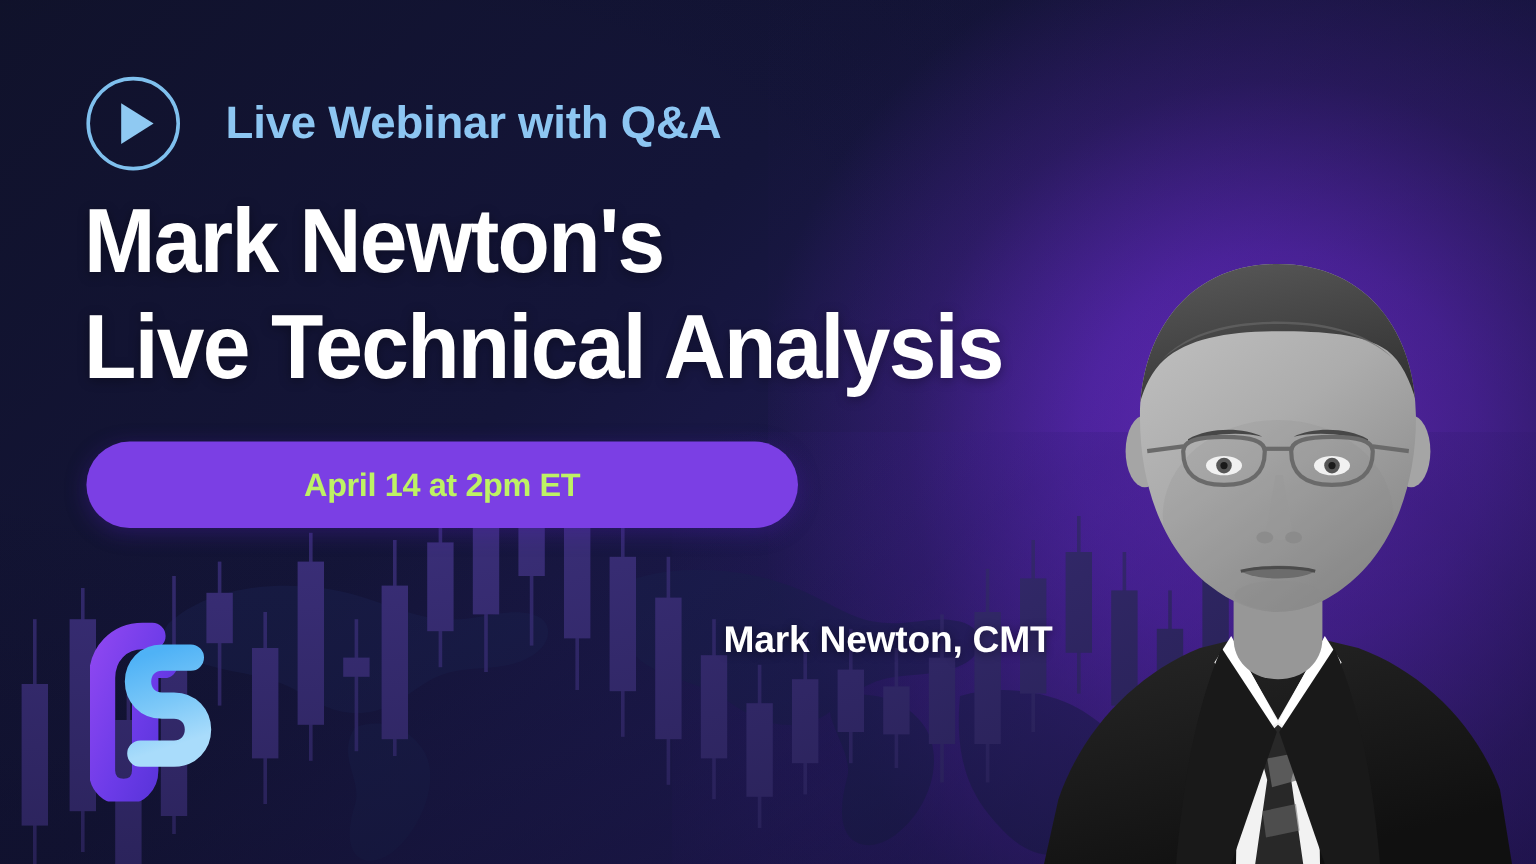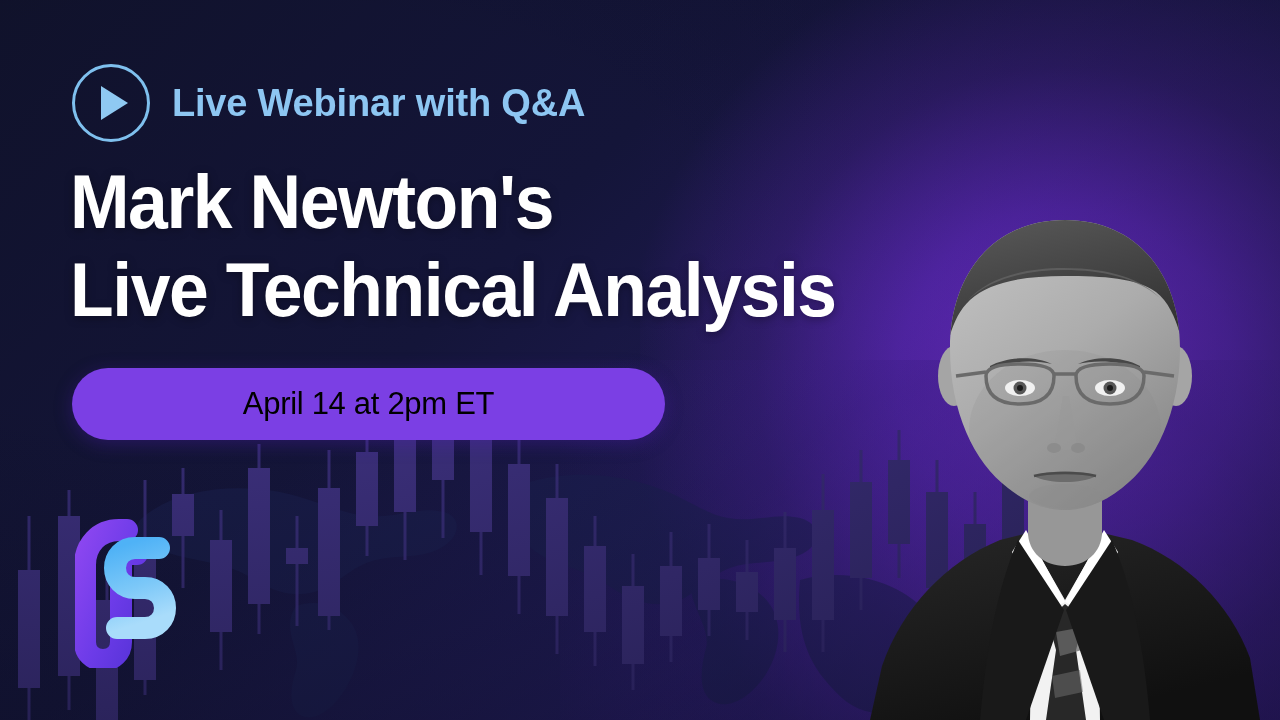--- a/index.html
+++ b/index.html
@@ -59,21 +59,21 @@
   .candles{
     position:absolute;
     left:0; bottom:0;
     width:1060px; height:300px;
   }
 
   
   .eyebrow{
     position:absolute;
     left:72px; top:64px;
-    display:flex; align-items:center; gap:22px;
+    display:flex; align-items:center; gap:38px;
   }
   .play-circle{
     width:78px; height:78px;
     border:3px solid #7FC0EE;
     border-radius:50%;
     display:flex; align-items:center; justify-content:center;
     flex:0 0 auto;
   }
   .play-tri{
     width:0; height:0;
@@ -110,23 +110,23 @@
     position:absolute;
     left:72px; top:368px;
     width:593px; height:72px;
     background:#7B3FE4;
     border-radius:36px;
     display:flex; align-items:center; justify-content:center;
     cursor:pointer;
     box-shadow:0 4px 18px rgba(80,30,180,.35);
   }
   .date-pill-text{
-    font-size:31px;
-    font-weight:400;
-    color:#000000;
+    font-size:27px;
+    font-weight:700;
+    color:#bef264;
     letter-spacing:-.3px;
     white-space:nowrap;
   }
 
   
   .logo{
     position:absolute;
     left:75px; top:518px;
     width:112px; height:150px;
   }
@@ -284,20 +284,21 @@
     </defs>
 
     <path d="M52,12 H44 C24,12 10,27 10,47 V124 C10,135 18,142 28,142
              C38,142 46,135 46,124 V47 C46,40 50,36 57,36 H62" fill="none" stroke="url(#lgP)" stroke-width="22" stroke-linecap="round" stroke-linejoin="round"></path>
 
     <path d="M84,30 H60 C48,30 40,39 40,50 C40,61 48,70 60,70
              H70 C82,70 90,79 90,90 C90,101 82,110 70,110 H42" fill="none" stroke="url(#lgS)" stroke-width="22" stroke-linecap="round" stroke-linejoin="round"></path>
   </svg>
 
   <div class="speaker">
+    <div class="speaker-name">Mark Newton, CMT</div>
   </div>
 
   <svg class="portrait" viewBox="0 0 430 540">
     <defs>
       <linearGradient id="skin" x1="0" y1="0" x2="0.6" y2="1">
         <stop offset="0%" stop-color="#C9C6C2"></stop>
         <stop offset="55%" stop-color="#AFABA7"></stop>
         <stop offset="100%" stop-color="#8E8A87"></stop>
       </linearGradient>
       <linearGradient id="hair" x1="0" y1="0" x2="0.4" y2="1">

